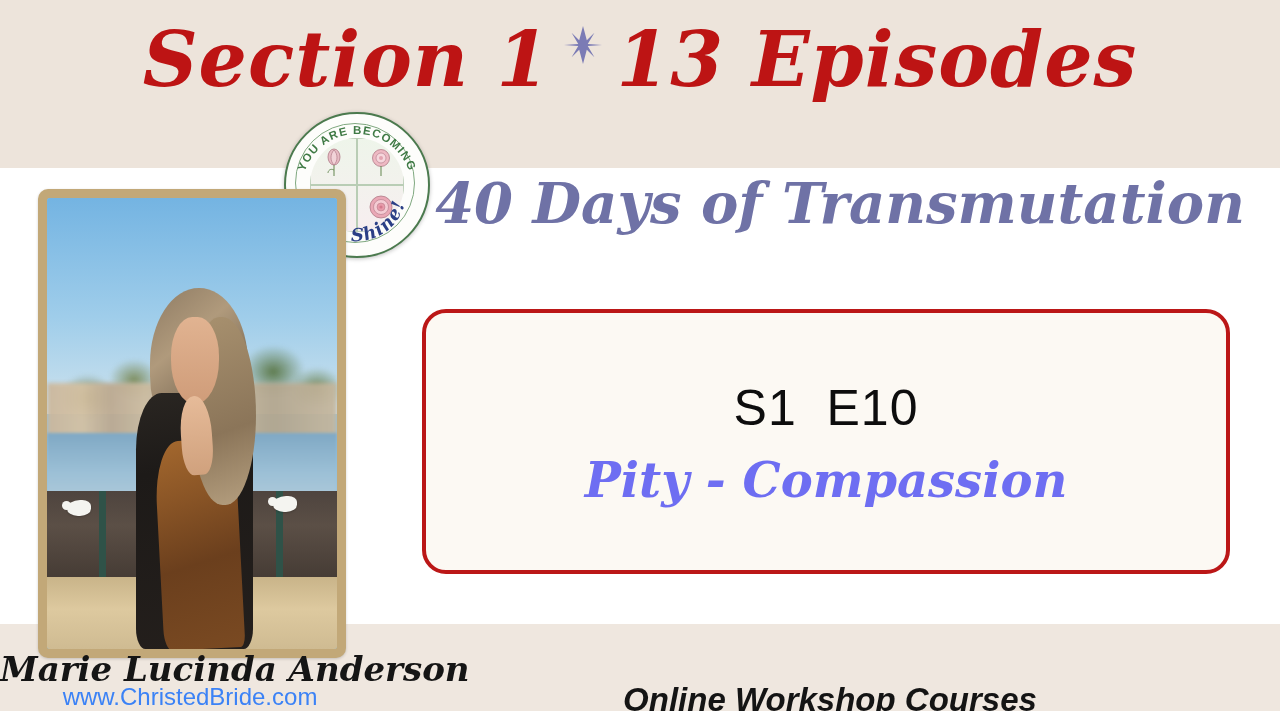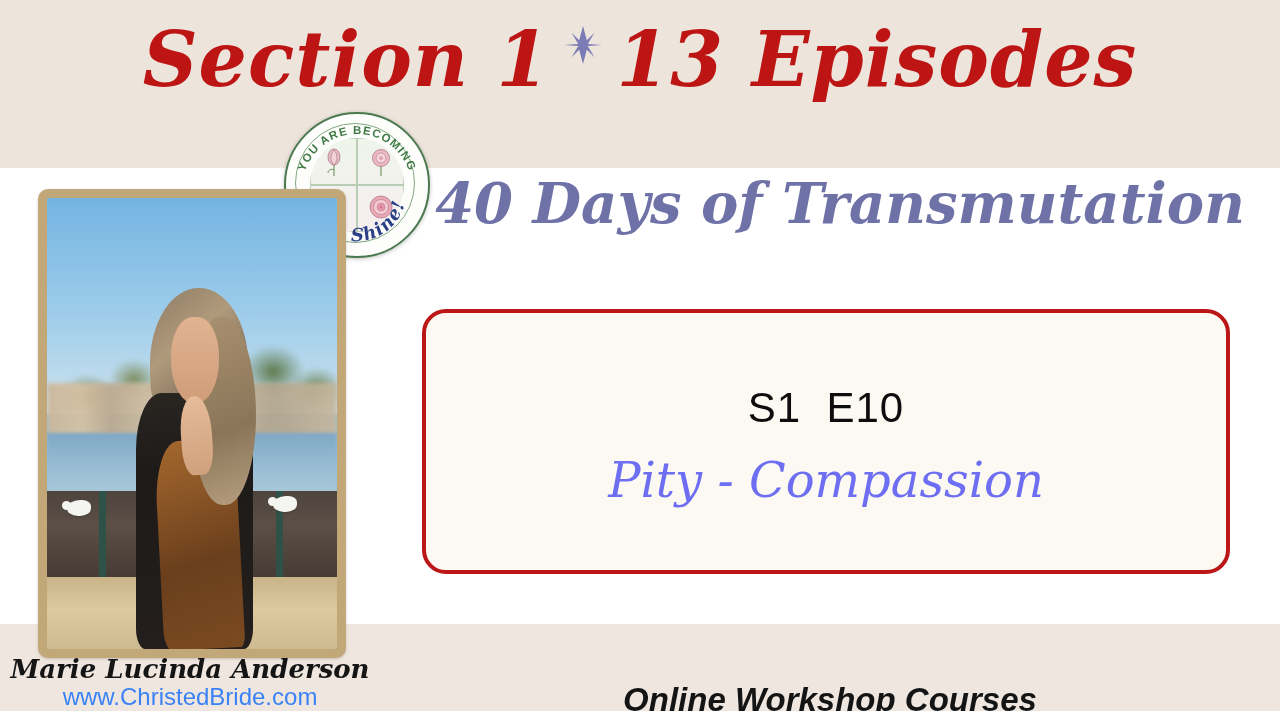--- a/index.html
+++ b/index.html
@@ -240,21 +240,21 @@
 
   
   .signature {
     position: absolute;
     left: 0; top: 652px;
     width: 380px;
     text-align: center;
     font-family: "DejaVu Serif", serif;
     font-style: italic;
     font-weight: 700;
-    font-size: 26px;
+    font-size: 34px;
     line-height: 34px;
     color: #151515;
     white-space: nowrap;
   }
   .website {
     position: absolute;
     left: 0; top: 684px;
     width: 380px;
     text-align: center;
     font-family: "Liberation Sans", sans-serif;
@@ -288,31 +288,31 @@
     border: 4px solid #bb1717;
     border-radius: 24px;
     background: #fcf9f3;
     display: flex;
     flex-direction: column;
     align-items: center;
     justify-content: center;
   }
   .episode-code {
     font-family: "Liberation Sans", sans-serif;
-    font-size: 42px;
+    font-size: 50px;
     line-height: 58px;
     color: #0d0d0d;
     letter-spacing: 1px;
     white-space: pre;
     margin-top: 10px;
   }
   .episode-theme {
     font-family: "DejaVu Serif", serif;
     font-style: italic;
-    font-weight: 400;
+    font-weight: 700;
     font-size: 48px;
     line-height: 70px;
     color: #6e6ef2;
     white-space: nowrap;
     margin-top: 8px;
   }
 
   
   .footer-tagline {
     position: absolute;

